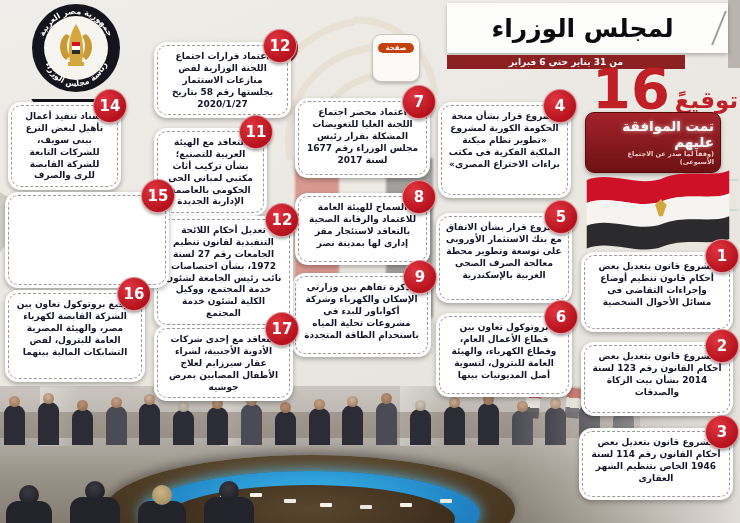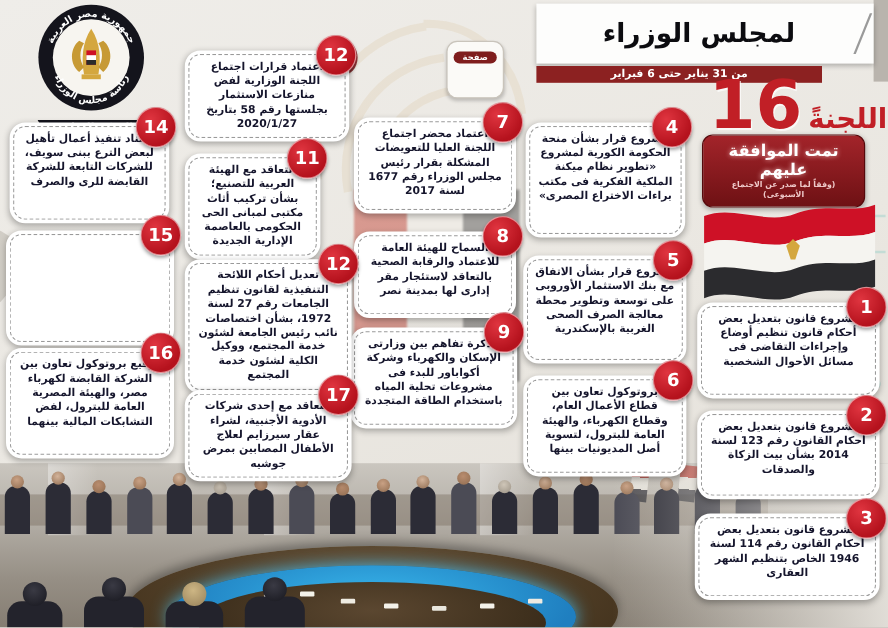--- a/index.html
+++ b/index.html
@@ -28,45 +28,45 @@
   }
 
   
   .title-strip{
     position:absolute;left:447px;top:3px;width:281px;height:50px;background:#fdfdfc;z-index:3;
     box-shadow:0 2px 4px rgba(0,0,0,.25);display:flex;align-items:center;padding:0 8px;box-sizing:border-box;gap:8px;
   }
   .title-part{display:flex;flex-direction:column;align-items:center;line-height:1.05;}
   .title-part span{font-size:15px;font-weight:900;color:#101014;}
   .title-slash{width:2px;height:34px;background:#9a9a9a;transform:skewX(-22deg);}
-  .title-main{flex:1;text-align:center;font-size:22px;font-weight:900;color:#0c0c10;letter-spacing:-.5px;white-space:nowrap;}
+  .title-main{flex:1;text-align:center;font-size:25px;font-weight:900;color:#0c0c10;letter-spacing:-.5px;white-space:nowrap;}
   .date-bar{
     position:absolute;left:447px;top:55px;width:238px;height:14px;background:#8c2121;z-index:3;
     color:#fff;font-size:9px;font-weight:bold;display:flex;align-items:center;justify-content:center;
   }
 
   
   .page-badge{
     position:absolute;left:372px;top:34px;width:46px;height:46px;background:#fbfaf7;border:1px solid #c9c4bb;
     border-radius:9px;z-index:3;box-shadow:0 2px 3px rgba(0,0,0,.2);text-align:center;
   }
   .page-badge .lbl{
-    display:inline-block;margin-top:3px;background:#7f1d1d;color:#fff;font-size:7px;font-weight:bold;
+    display:inline-block;margin-top:3px;background:#c2410c;color:#fff;font-size:7px;font-weight:bold;
     border-radius:6px;padding:1px 7px;line-height:1.2;
   }
   .page-badge .val{direction:ltr;font-size:17px;font-weight:900;color:#f09d1c;line-height:1.1;letter-spacing:1px;}
   .page-badge .val b{color:#3a3a42;font-size:12px;}
 
   
   .count-row{position:absolute;left:600px;top:64px;width:130px;z-index:3;display:flex;direction:ltr;align-items:baseline;gap:5px;justify-content:center;}
   .count-num{font-size:56px;font-weight:900;color:#c11f26;line-height:.9;text-shadow:1px 1px 0 rgba(255,255,255,.7);}
   .count-word{font-size:23px;font-weight:900;color:#c11f26;}
   .approved-box{
     position:absolute;left:585px;top:112px;width:136px;z-index:3;border-radius:9px;padding:5px 6px 6px;box-sizing:border-box;
-    background:linear-gradient(#a3242a,#6e1114);border:1px solid #55090c;text-align:center;box-shadow:0 2px 4px rgba(0,0,0,.3);
+    background:linear-gradient(#a3242a,#6e1114);border:1px solid #55090c;box-shadow:0 2px 4px rgba(0,0,0,.3);
   }
   .approved-title{color:#fff;font-size:13.5px;font-weight:900;text-shadow:0 0 4px rgba(255,210,210,.8);}
   .approved-note{color:#eec9c9;font-size:6.5px;font-weight:bold;margin-top:0;}
   .flag{position:absolute;left:583px;top:163px;width:150px;height:95px;z-index:3;}
 
   
   .bubble{
     position:absolute;background:#fff;border-radius:13px;z-index:5;box-shadow:0 2px 5px rgba(0,0,0,.3);
     padding:9px 10px 8px;box-sizing:border-box;
   }
@@ -86,22 +86,22 @@
   .b4{left:438px;top:102px;width:133px;min-height:96px;}
   .b5{left:436px;top:213px;width:136px;min-height:90px;}
   .b6{left:436px;top:313px;width:136px;min-height:84px;}
   .b7{left:295px;top:98px;width:135px;min-height:80px;}
   .b8{left:295px;top:193px;width:135px;min-height:72px;}
   .b9{left:292px;top:273px;width:139px;min-height:84px;}
   .b10{left:154px;top:42px;width:137px;min-height:74px;}
   .b11{left:154px;top:128px;width:113px;min-height:70px;}
   .b12{left:154px;top:216px;width:139px;min-height:86px;}
   .b13{left:154px;top:325px;width:139px;min-height:58px;}
-  .b14{left:8px;top:102px;width:133px;min-height:84px;}
-  .b15{left:5px;top:192px;width:140px;min-height:96px;}
+  .b14{left:8px;top:102px;width:113px;min-height:84px;}
+  .b15{left:5px;top:192px;width:164px;min-height:96px;}
   .b16{left:5px;top:290px;width:140px;min-height:92px;}
 
   
   .photo{position:absolute;left:0;top:386px;width:740px;height:137px;z-index:1;overflow:hidden;
     background:linear-gradient(#cac6bf 0%,#b3aea6 35%,#968f85 70%,#857d72 100%);}
   .photo .col{position:absolute;top:0;width:42px;height:60px;background:linear-gradient(90deg,rgba(255,255,255,.35),rgba(255,255,255,0));}
   .photo .panel{position:absolute;left:0;top:26px;width:640px;height:26px;background:#6b5d4e;opacity:.35;}
   .people-row{position:absolute;left:4px;top:16px;width:630px;display:flex;justify-content:space-between;align-items:flex-end;}
   .person{width:21px;height:var(--h,40px);background:#2c2c36;border-radius:9px 9px 0 0;position:relative;}
   .person::before{content:"";position:absolute;top:-9px;left:5px;width:11px;height:11px;border-radius:50%;
@@ -189,21 +189,21 @@
     <div class="title-main">لمجلس الوزراء</div>
   </div>
   <div class="date-bar">من 31 يناير حتى 6 فبراير</div>
 
   <div class="page-badge">
     <span class="lbl">صفحة</span>
   </div>
 
   <div class="count-row">
     <span class="count-num">16</span>
-    <span class="count-word">اللجنةً</span>
+    <span class="count-word">توقيعً</span>
   </div>
   <div class="approved-box">
     <div class="approved-title">تمت الموافقة عليهم</div>
     <div class="approved-note">(وفقاً لما صدر عن الاجتماع الأسبوعى)</div>
   </div>
   <svg class="flag" viewBox="0 0 150 100">
     <path d="M0,18 C25,8 55,26 80,16 C105,6 130,16 150,8 L150,32 C130,40 105,30 80,40 C55,50 25,32 0,42 Z" fill="#ce1126"></path>
     <path d="M0,42 C25,32 55,50 80,40 C105,30 130,40 150,32 L150,56 C130,64 105,54 80,64 C55,74 25,56 0,66 Z" fill="#f5f4f0"></path>
     <path d="M0,66 C25,56 55,74 80,64 C105,54 130,64 150,56 L150,80 C130,88 105,78 80,88 C55,98 25,80 0,90 Z" fill="#2b2b2e"></path>
     <path d="M72,44 L78,38 L84,44 L80,56 L76,56 Z" fill="#d4a73f"></path>

